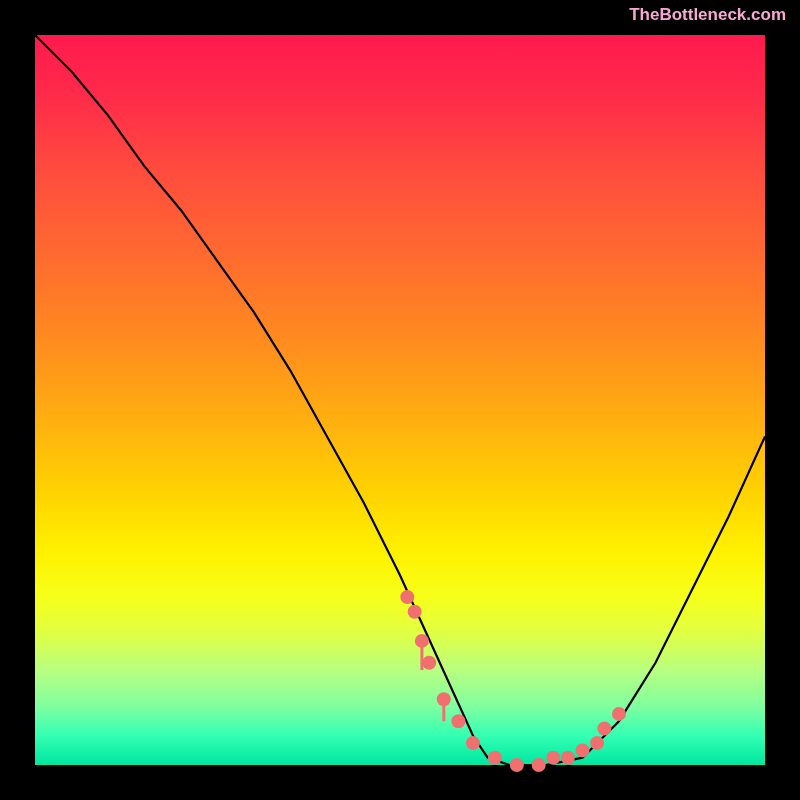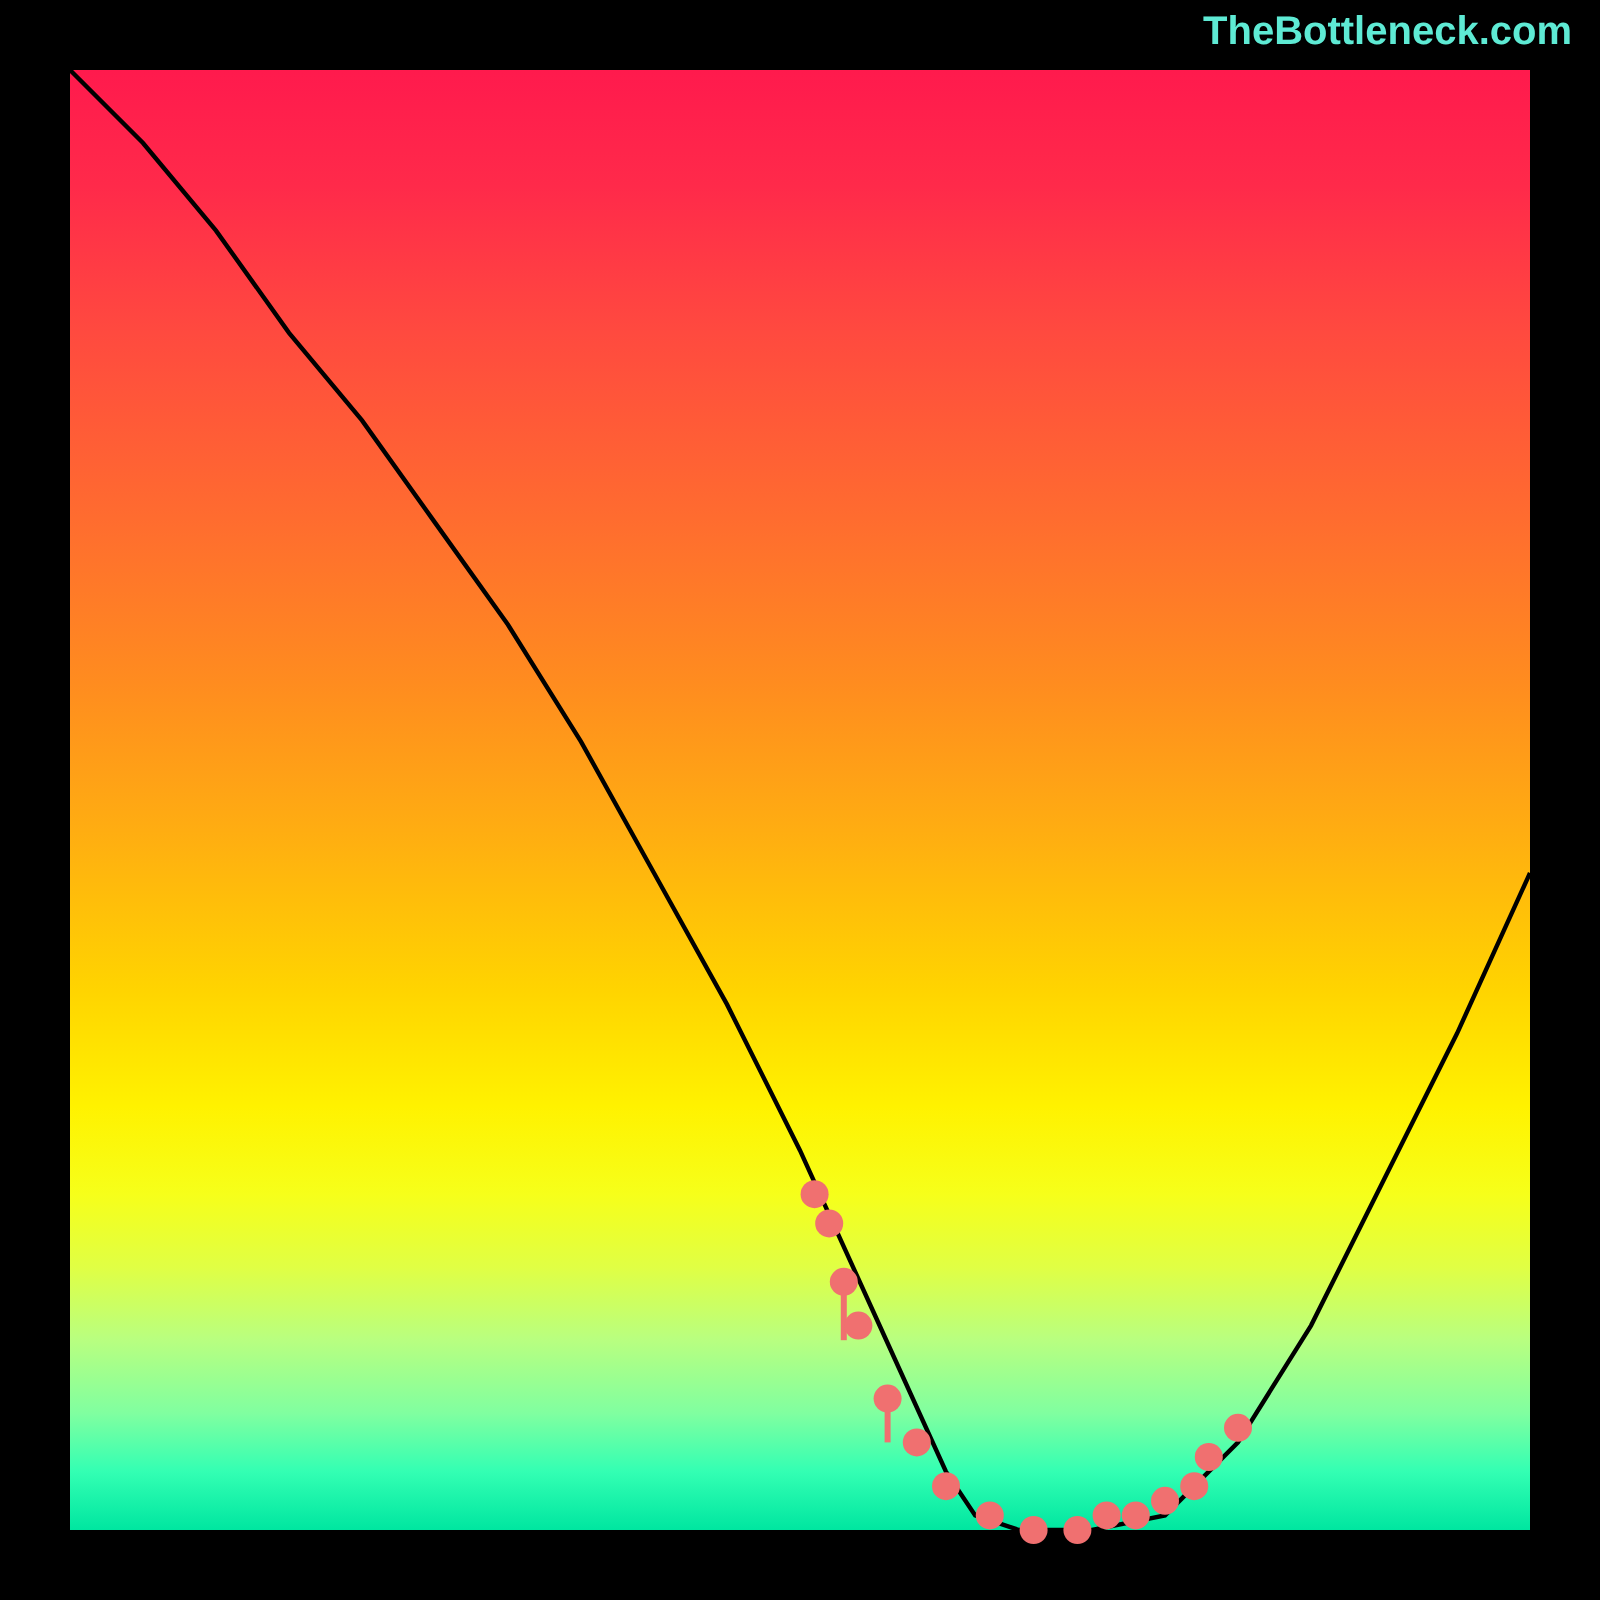--- a/index.html
+++ b/index.html
@@ -32,23 +32,23 @@
       #80ffa0 92%,
       #33ffb3 96%,
       #00e6a0 100%
     );
   }
   .watermark {
     position: absolute;
     top: 6px;
     right: 14px;
     font-family: Arial, Helvetica, sans-serif;
-    font-size: 20px;
+    font-size: 17px;
     font-weight: bold;
-    color: #5eead4;
+    color: #f9a8d4;
     text-align: right;
     line-height: 1;
   }
   svg.curve {
     position: absolute;
     left: 0; top: 0;
     width: 730px;
     height: 730px;
     overflow: visible;
   }

